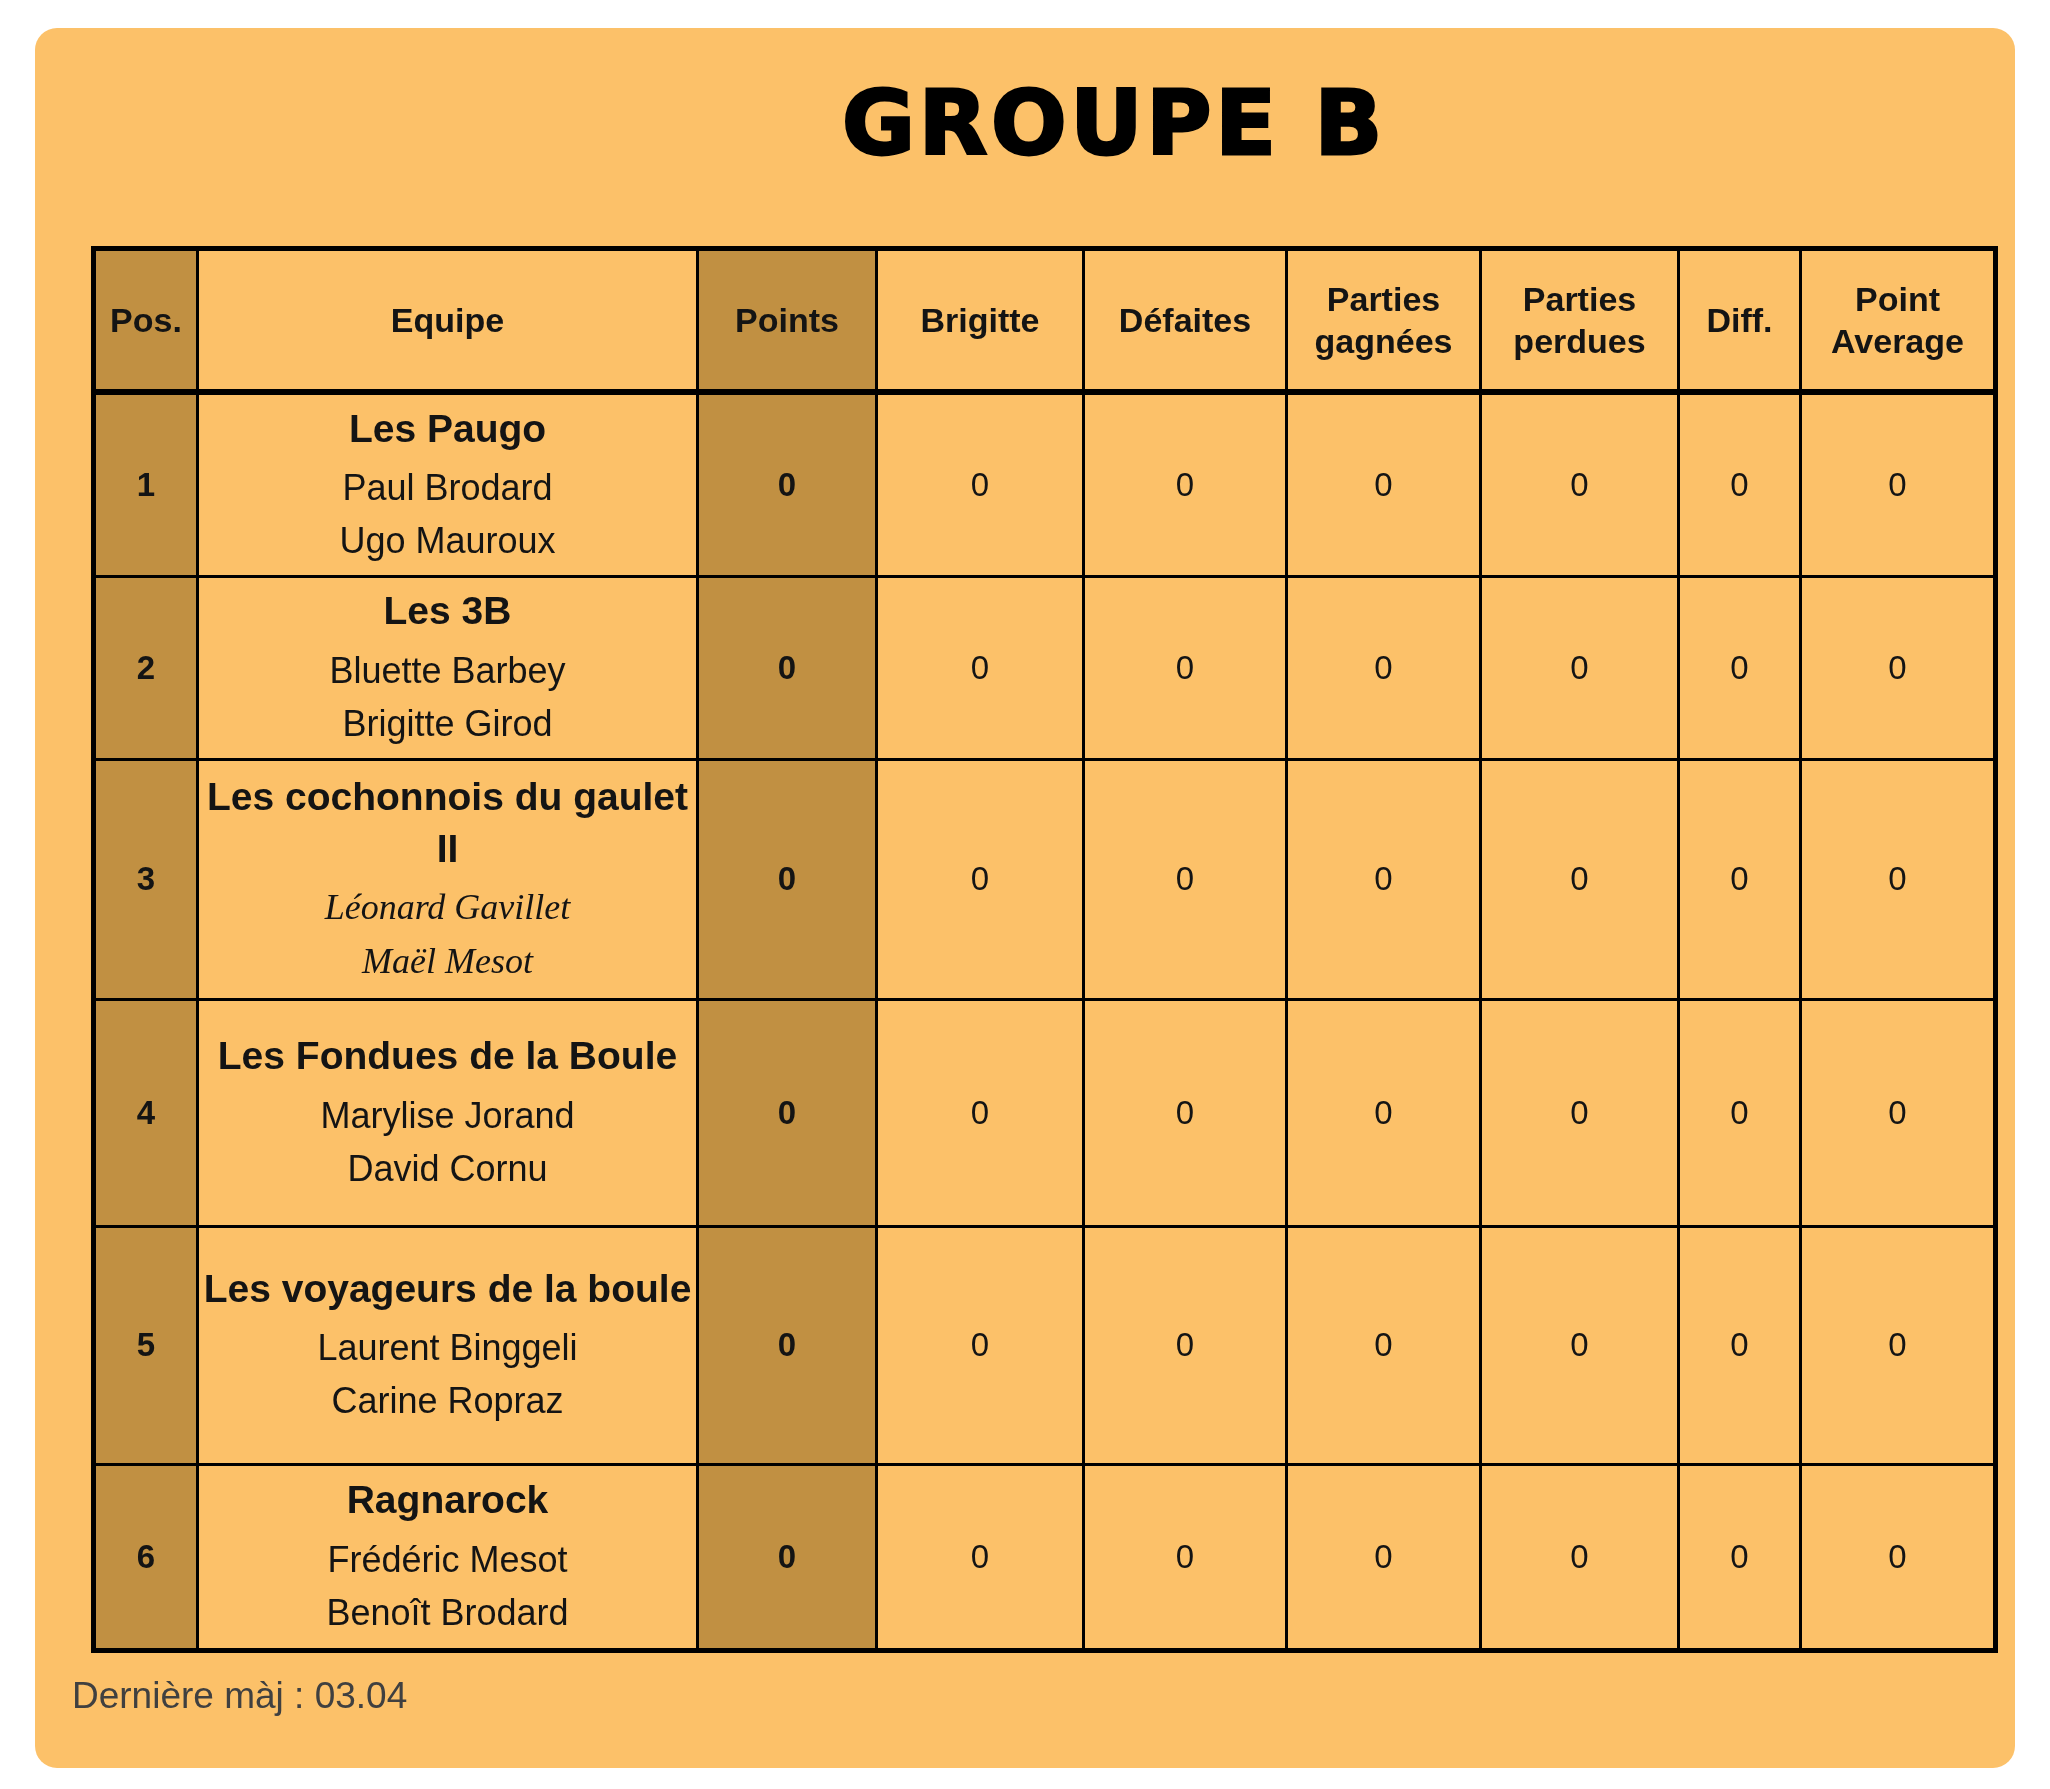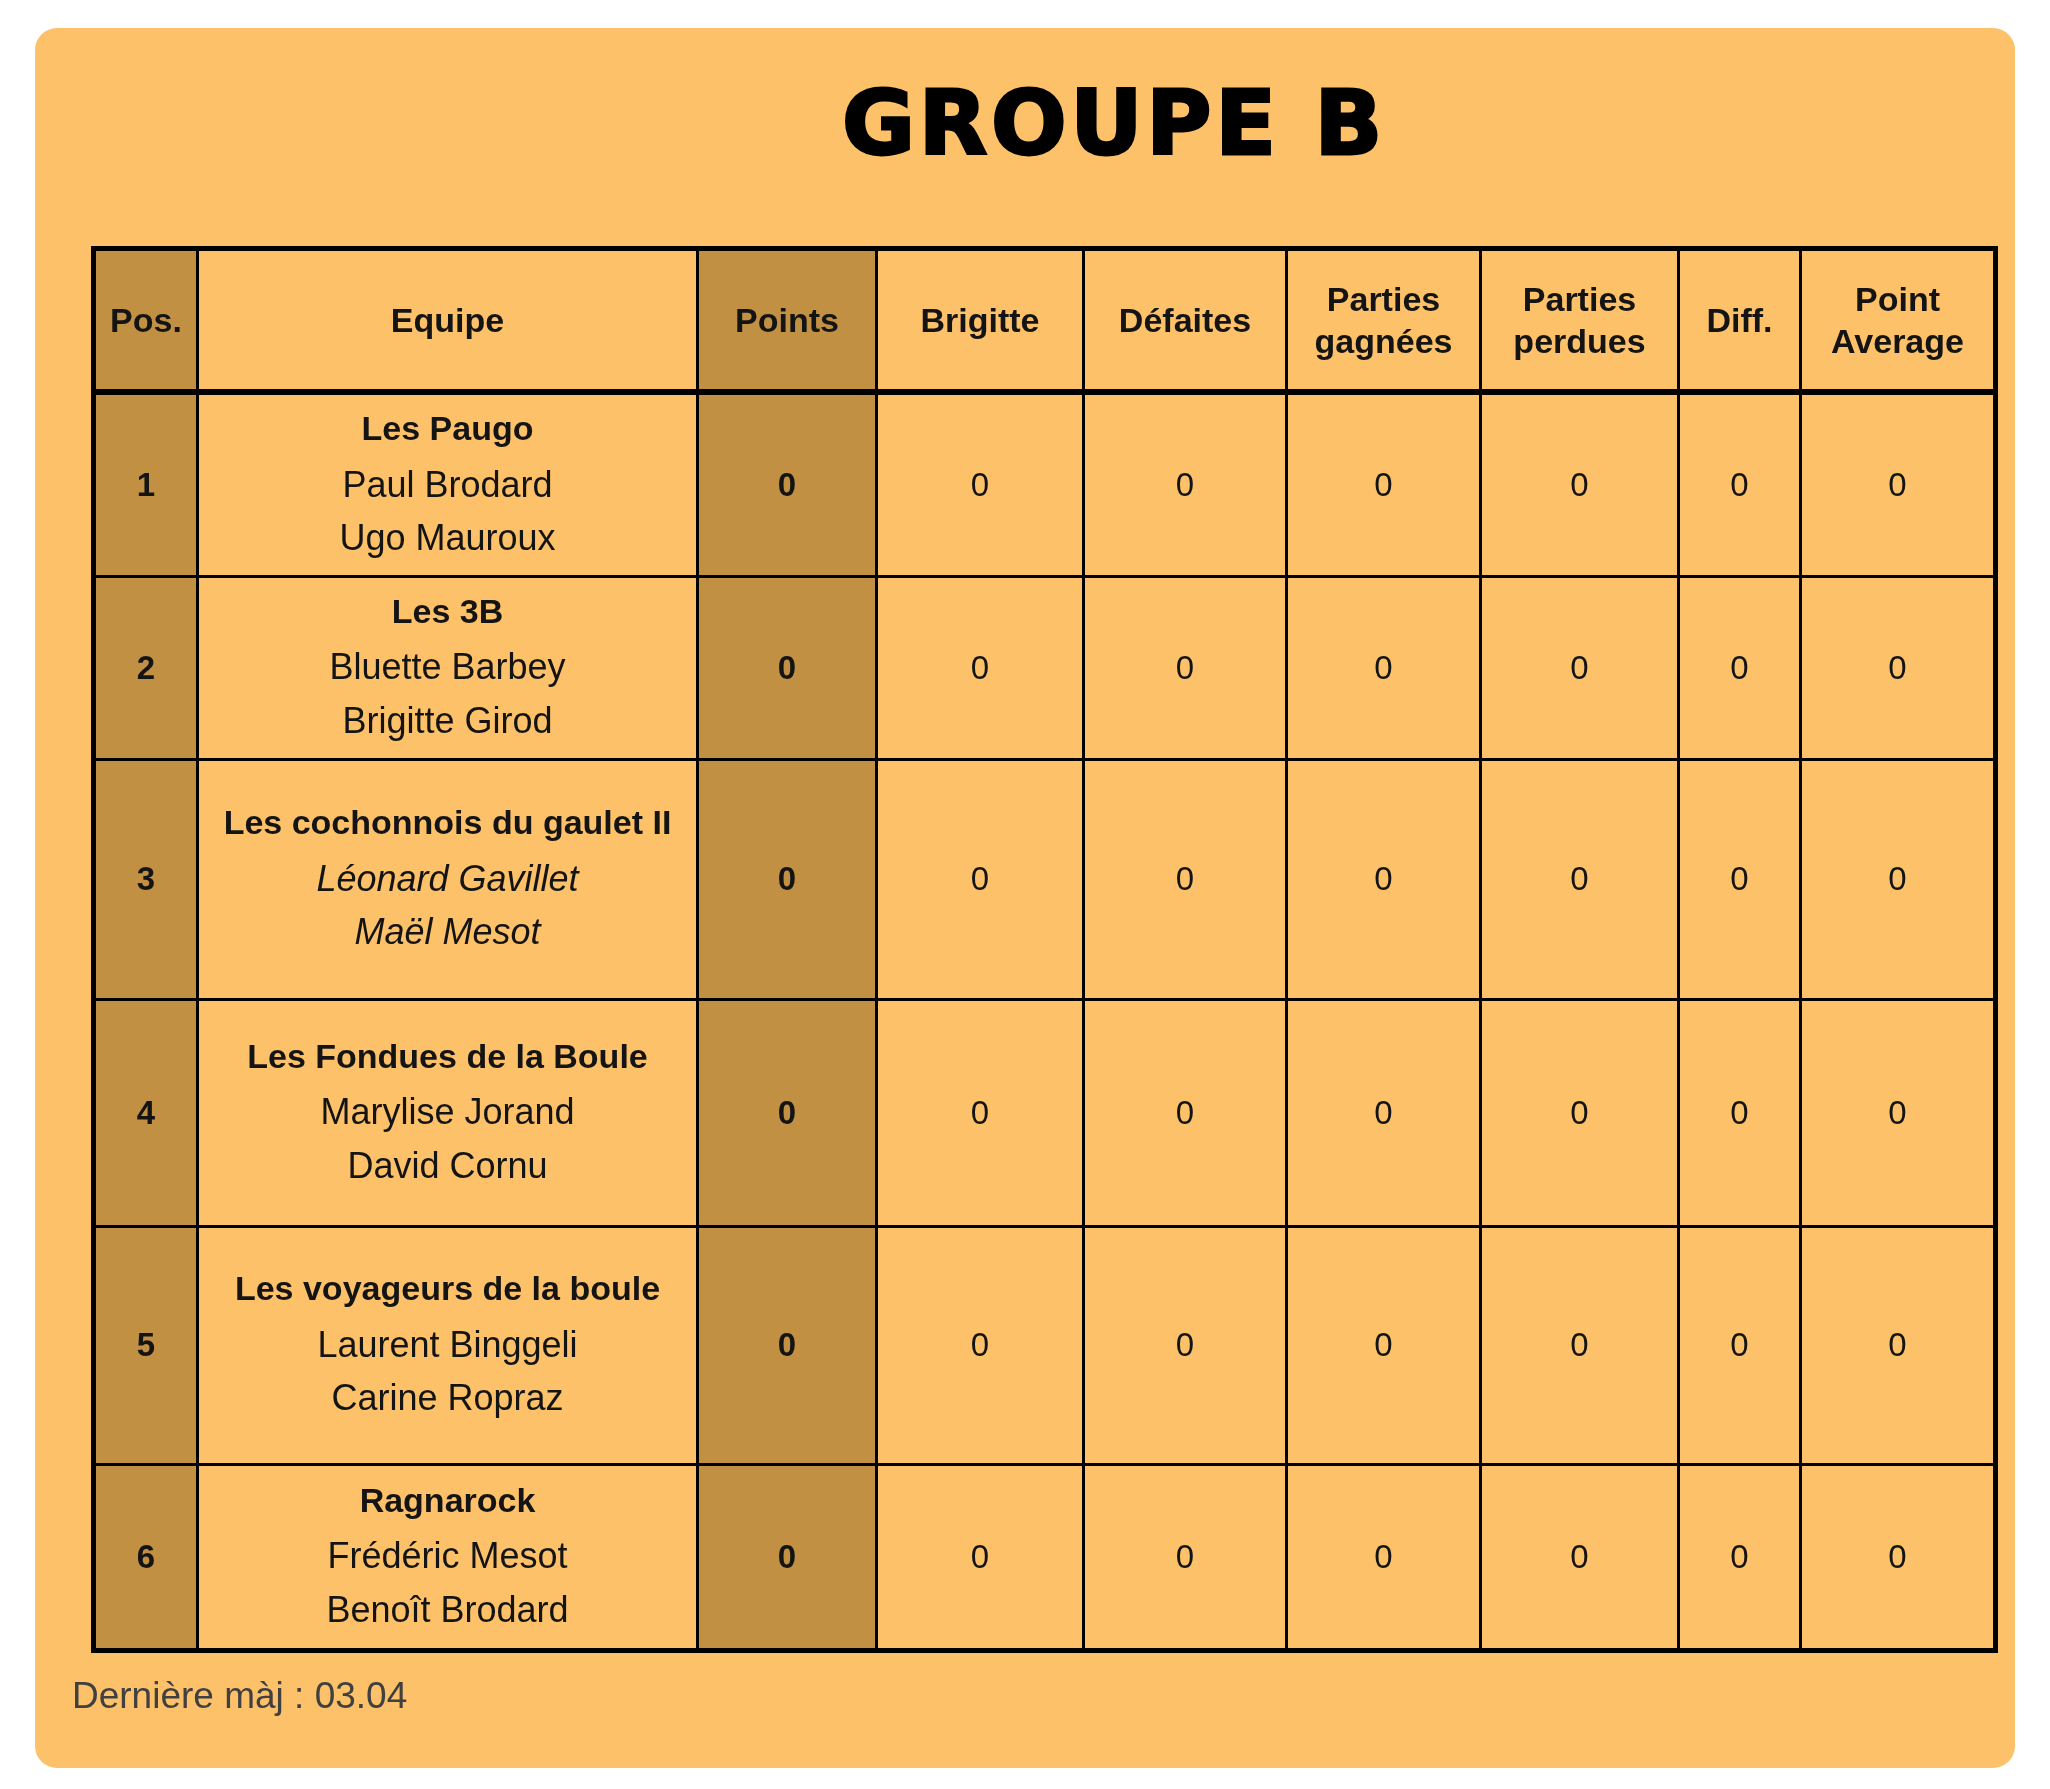--- a/index.html
+++ b/index.html
@@ -66,33 +66,34 @@
   td.pos-cell {
     font-weight: bold;
     font-size: 33px;
   }
   td.equipe-cell {
     text-align: left;
     padding: 22.4px 65px 22.4px 42px;
   }
   .team-name {
     font-weight: bold;
-    font-size: 34px;
+    font-size: 39px;
     line-height: 1.35;
     margin-bottom: 5.6px;
   }
   .team-name.nowrap {
     white-space: nowrap;
   }
   .player {
     font-size: 36px;
     line-height: 1.48;
   }
   .player.italic {
     font-style: italic;
+    font-family: Liberation Serif, serif;
   }
   td.num-cell {
     font-size: 33px;
   }
   td.points-cell {
     font-weight: bold;
     font-size: 33px;
   }
   tr.r1 { height: 184px; }
   tr.r2 { height: 183px; }

